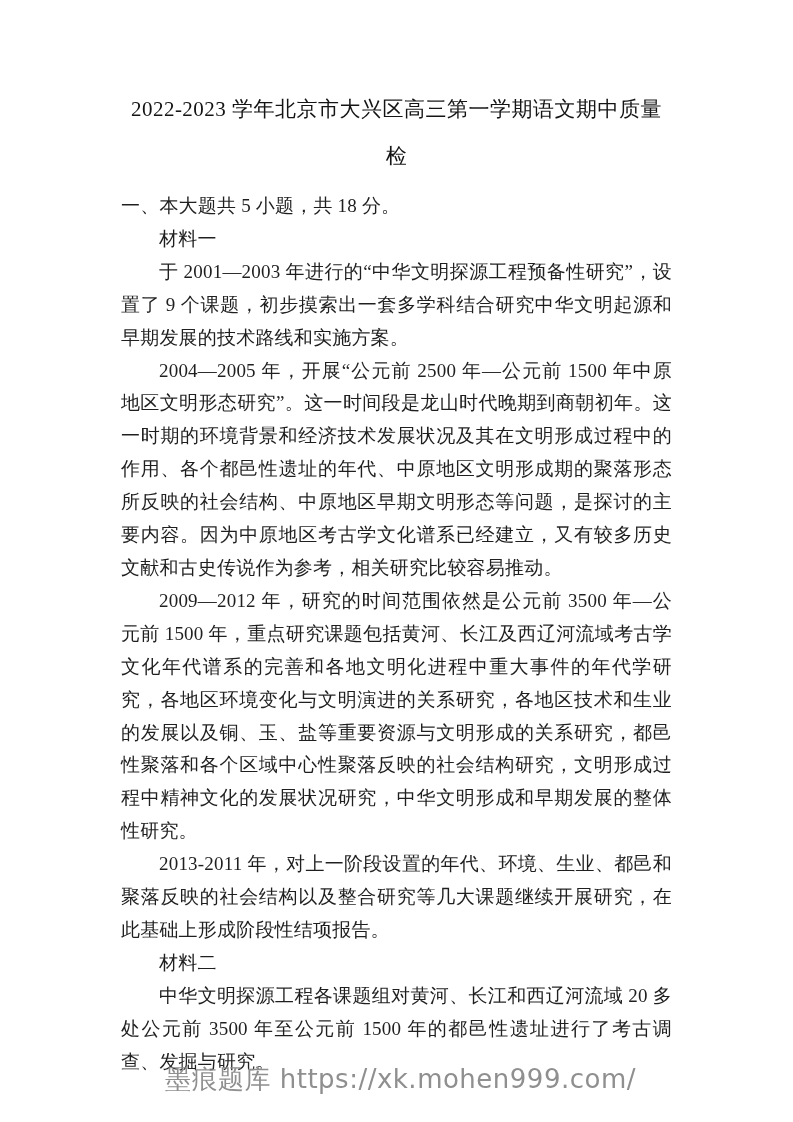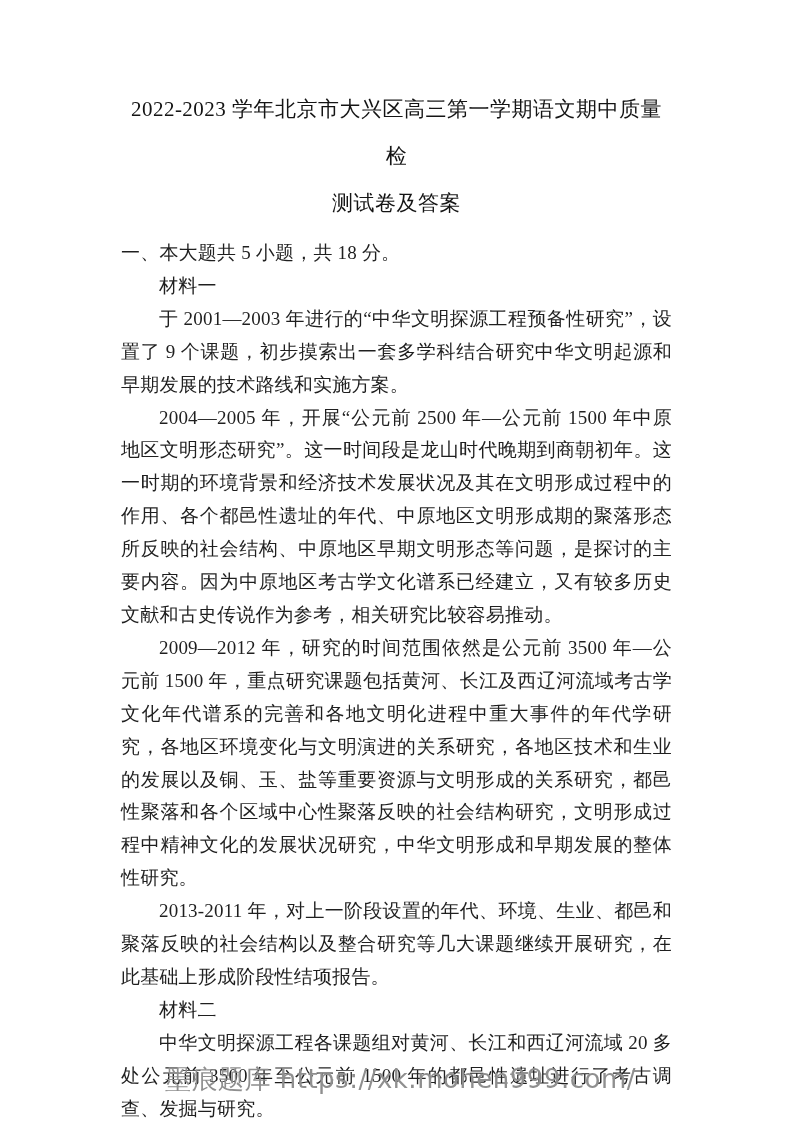--- a/index.html
+++ b/index.html
@@ -58,21 +58,20 @@
   }
 </style>
 </head>
 <body>
 
 <div class="page">
   <div class="content">
 
     <h1 class="doc-title">
       <span class="title-line">2022-2023 学年北京市大兴区高三第一学期语文期中质量检</span>
-      <span class="title-line">测试卷及答案</span>
     </h1>
 
     <div class="body-text">
       <p class="no-indent">一、本大题共 5 小题，共 18 分。</p>
       <p class="indent">材料一</p>
       <p class="indent">于 2001—2003 年进行的“中华文明探源工程预备性研究”，设置了 9 个课题，初步摸索出一套多学科结合研究中华文明起源和早期发展的技术路线和实施方案。</p>
       <p class="indent">2004—2005 年，开展“公元前 2500 年—公元前 1500 年中原地区文明形态研究”。这一时间段是龙山时代晚期到商朝初年。这一时期的环境背景和经济技术发展状况及其在文明形成过程中的作用、各个都邑性遗址的年代、中原地区文明形成期的聚落形态所反映的社会结构、中原地区早期文明形态等问题，是探讨的主要内容。因为中原地区考古学文化谱系已经建立，又有较多历史文献和古史传说作为参考，相关研究比较容易推动。</p>
       <p class="indent">2009—2012 年，研究的时间范围依然是公元前 3500 年—公元前 1500 年，重点研究课题包括黄河、长江及西辽河流域考古学文化年代谱系的完善和各地文明化进程中重大事件的年代学研究，各地区环境变化与文明演进的关系研究，各地区技术和生业的发展以及铜、玉、盐等重要资源与文明形成的关系研究，都邑性聚落和各个区域中心性聚落反映的社会结构研究，文明形成过程中精神文化的发展状况研究，中华文明形成和早期发展的整体性研究。</p>
       <p class="indent">2013-2011 年，对上一阶段设置的年代、环境、生业、都邑和聚落反映的社会结构以及整合研究等几大课题继续开展研究，在此基础上形成阶段性结项报告。</p>
       <p class="indent">材料二</p>

